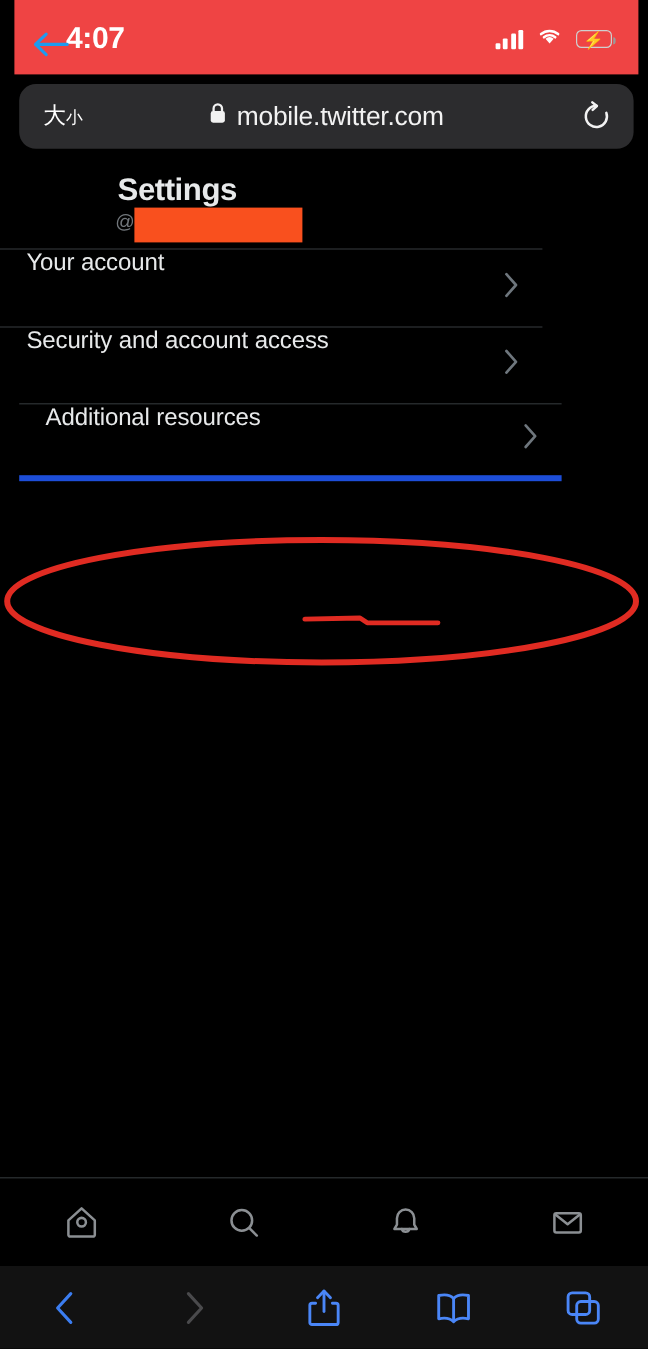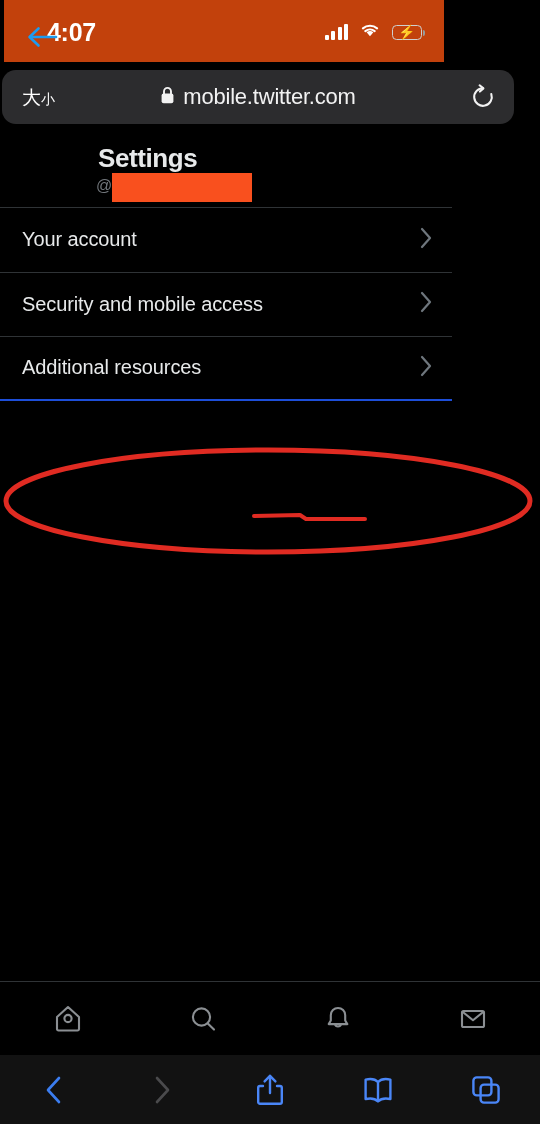--- a/index.html
+++ b/index.html
@@ -10,22 +10,22 @@
     overflow:hidden;
   }
   #screen {
     position:relative;
     width:540px; height:1124px;
     background:#000;
   }
 
   
   #status-bar {
-    position:absolute; top:0; left:4px; width:440px; height:62px;
-    background:#c2410c;
+    position:absolute; top:0; left:12px; width:520px; height:62px;
+    background:#ef4444;
   }
   #status-time {
     position:absolute; left:43px; top:18px;
     font-size:25px; font-weight:bold; color:#fff;
     letter-spacing:-0.3px;
   }
   #status-icons {
     position:absolute; right:22px; top:22px;
     display:flex; align-items:center; gap:11px;
   }
@@ -47,21 +47,21 @@
   .batt .fill {
     width:100%; height:100%; background:#34c759; border-radius:2.5px;
   }
   .batt .bolt {
     position:absolute; left:50%; top:50%; transform:translate(-50%,-50%);
     font-size:14px; color:#0b0b0b; line-height:1;
   }
 
   
   #url-bar-wrap {
-    position:absolute; top:70px; left:2px;
+    position:absolute; top:70px; left:16px;
     width:512px; height:54px;
     background:#2c2c2e; border-radius:14px;
   }
   #aa-button {
     position:absolute; left:20px; top:50%; transform:translateY(-50%);
     color:#fff; font-size:19px; line-height:1; white-space:nowrap;
   }
   #aa-button .small { font-size:14px; }
   #url-center {
     position:absolute; left:0; top:0; width:512px; height:54px;
@@ -100,23 +100,23 @@
     background:#f9501e;
   }
 
   
   #settings-list {
     position:absolute; top:207px; left:0; width:540px;
   }
   .list-row {
     position:relative; width:452px; height:64.6px;
     border-top:1px solid #2f3336;
-    display:flex; align-items:center;
-  }
-  .list-row:last-child { border-bottom:2px solid #1d4ed8; }
+    display:flex; align-items:flex-start;
+  }
+  .list-row:last-child { border-bottom:5px solid #1d4ed8;margin-left:16px; }
   .row-label {
     margin-left:22px;
     font-size:20px; color:#e7e9ea; letter-spacing:-0.1px;
   }
   .row-chevron {
     position:absolute; right:18px; top:50%; transform:translateY(-50%);
   }
 
   
   #annotation-layer {
@@ -205,21 +205,21 @@
     <div class="list-row">
       <span class="row-label">Your account</span>
       <span class="row-chevron">
         <svg width="16" height="26" viewBox="0 0 16 26">
             <path d="M4 4 L12 13 L4 22" stroke="#6e767d" stroke-width="2.2" fill="none" stroke-linecap="round" stroke-linejoin="round"></path>
           </svg>
       </span>
     </div>
 
     <div class="list-row">
-      <span class="row-label">Security and mobile access</span>
+      <span class="row-label">Security and account access</span>
       <span class="row-chevron">
         <svg width="16" height="26" viewBox="0 0 16 26">
             <path d="M4 4 L12 13 L4 22" stroke="#6e767d" stroke-width="2.2" fill="none" stroke-linecap="round" stroke-linejoin="round"></path>
           </svg>
       </span>
     </div>
 
 
 
 

